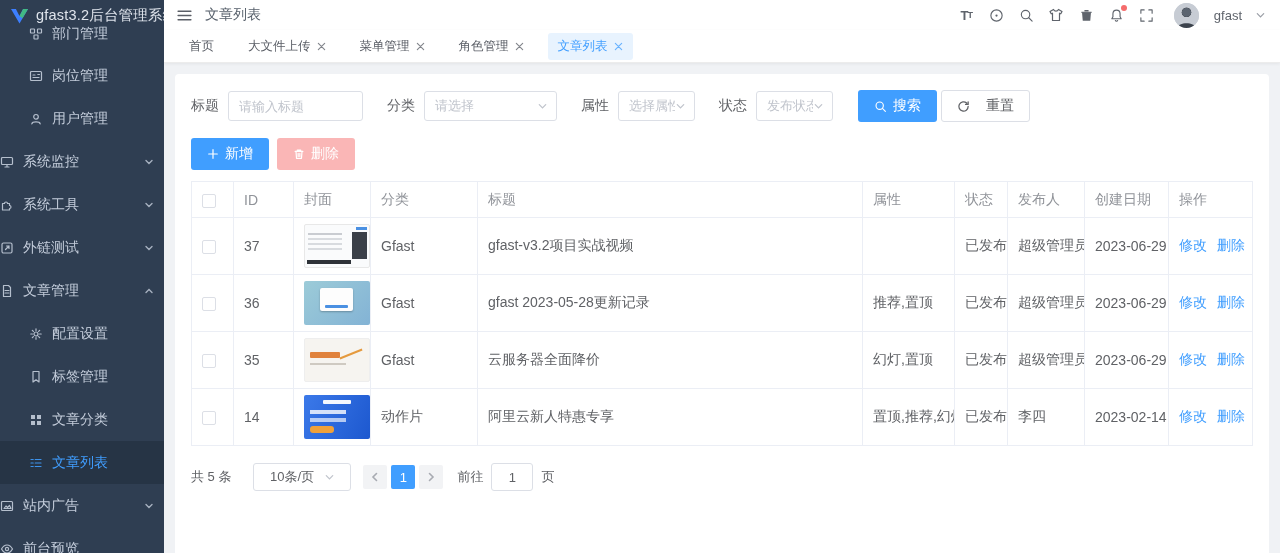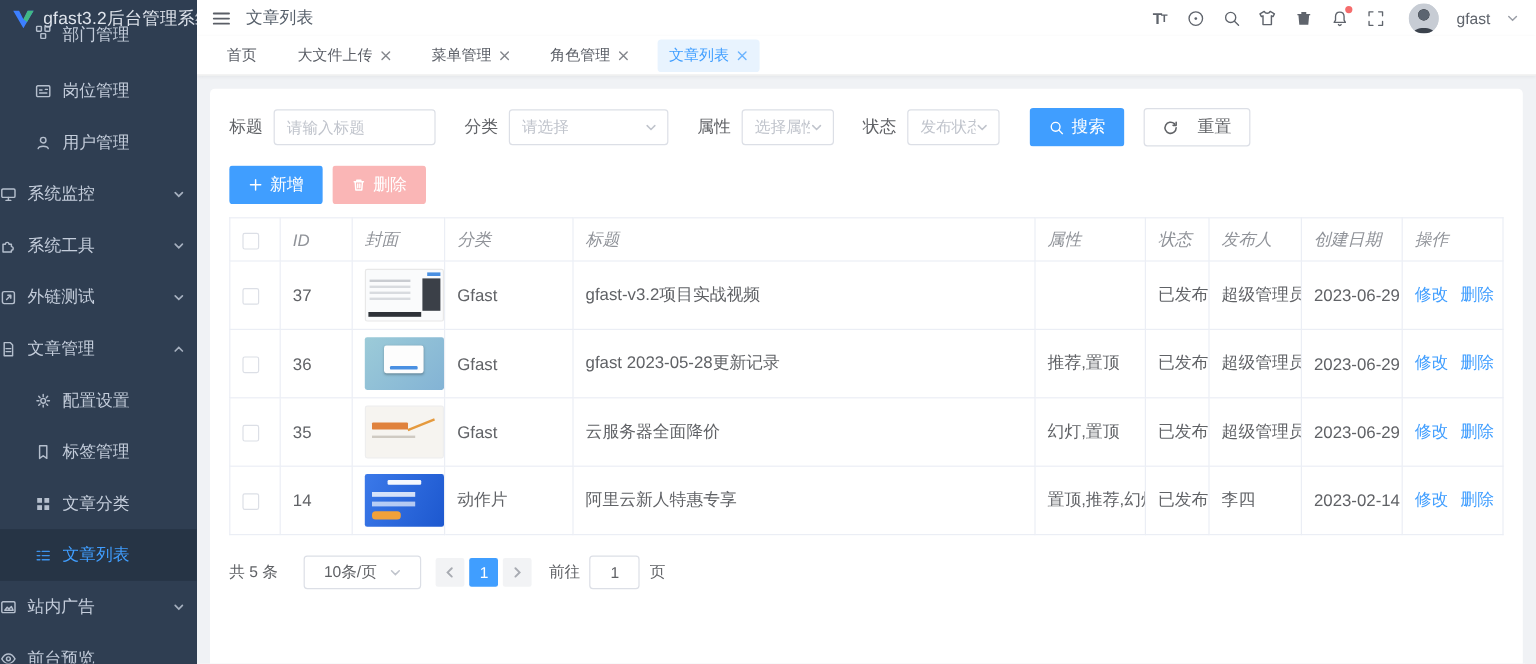--- a/index.html
+++ b/index.html
@@ -9,21 +9,21 @@
 
   
   .sidebar { position:fixed; left:0; top:0; width:164px; height:553px;
     background:#2f3e52; overflow:hidden; z-index:5; }
   .logo { display:flex; align-items:center; gap:7px; padding:5px 0 2px 10px; height:28px; }
   .logo-text { color:#dfe4ec; font-size:14.5px; letter-spacing:.2px; white-space:nowrap; }
   .menu { margin-top:-8px; }
   .s-item { height:43px; display:flex; align-items:center; gap:9px;
     padding-right:10px; color:#c4cddb; font-size:14px; cursor:pointer; }
   .s-item.sub { padding-left:29px; }
-  .s-item.first { height:34px; overflow:hidden; align-items:flex-start; padding-bottom:6px; }
+  .s-item.first { height:34px; overflow:hidden; align-items:center; padding-bottom:6px; }
   .s-item.active { background:#263445; color:#409eff; }
   .s-ico { width:14px; height:14px; flex:0 0 14px; opacity:.9; }
   .s-ico svg { stroke:currentColor; fill:none; stroke-width:1.2; stroke-linecap:round; stroke-linejoin:round; }
   .s-arrow { margin-left:auto; width:10px; height:10px; opacity:.8; }
   .s-arrow svg { stroke:currentColor; fill:none; stroke-width:1.4; stroke-linecap:round; }
   .s-label { white-space:nowrap; }
 
   
   .main { margin-left:164px; }
   .navbar { height:30px; background:#fff; display:flex; align-items:center; padding:0 14px 0 12px; }
@@ -69,28 +69,28 @@
   .w151 { width:133px; } .w77 { width:77px; }
   .mr24 { margin-right:24px; }
 
   .btn { height:32px; border-radius:3px; border:1px solid transparent; font-size:14px;
     display:inline-flex; align-items:center; justify-content:center; gap:6px; cursor:pointer;
     padding:0 15px; font-family:"Liberation Sans","DejaVu Sans",sans-serif; }
   .btn svg { stroke:currentColor; fill:none; stroke-width:1.4; stroke-linecap:round; stroke-linejoin:round; }
   .btn-primary { background:#409eff; color:#fff; }
   .btn-plain { background:#fff; color:#606266; border-color:#dcdfe6; }
   .btn-danger-disabled { background:#fab6b6; color:#fff; cursor:not-allowed; }
-  .ml25 { margin-left:25px; } .ml10 { margin-left:16px;gap:16px; }
+  .ml25 { margin-left:25px; } .ml10 { margin-left:4px;gap:16px; }
 
   .action-row { margin-top:16px; display:flex; gap:8px; }
 
   
   table { border-collapse:collapse; margin-top:11px; width:1061px; table-layout:fixed; }
   th,td { border:1px solid #ebeef5; padding:0 10px; font-size:14px; text-align:left; overflow:hidden; white-space:nowrap; }
-  th { height:36px; color:#909399; font-weight:normal;font-style:italic; }
+  th { height:36px; color:#909399; font-weight:normal; }
   td { height:57px; color:#606266; }
   .cb { display:inline-block; width:14px; height:14px; border:1px solid #dcdfe6; border-radius:2px;
     background:#fff; vertical-align:middle; cursor:pointer; }
   .op-link { color:#409eff; text-decoration:none; font-size:14px; cursor:pointer; }
   .op-link + .op-link { margin-left:10px; }
 
   
   .thumb { width:66px; height:44px; border-radius:2px; position:relative; overflow:hidden; }
   .t38 { background:linear-gradient(135deg,#a9d3dd,#7cb8cb); }
   .t38 i { position:absolute; left:17px; top:8px; width:32px; height:22px; background:#fdfdfd; border-radius:2px; box-shadow:0 1px 2px rgba(0,0,0,.25); }

